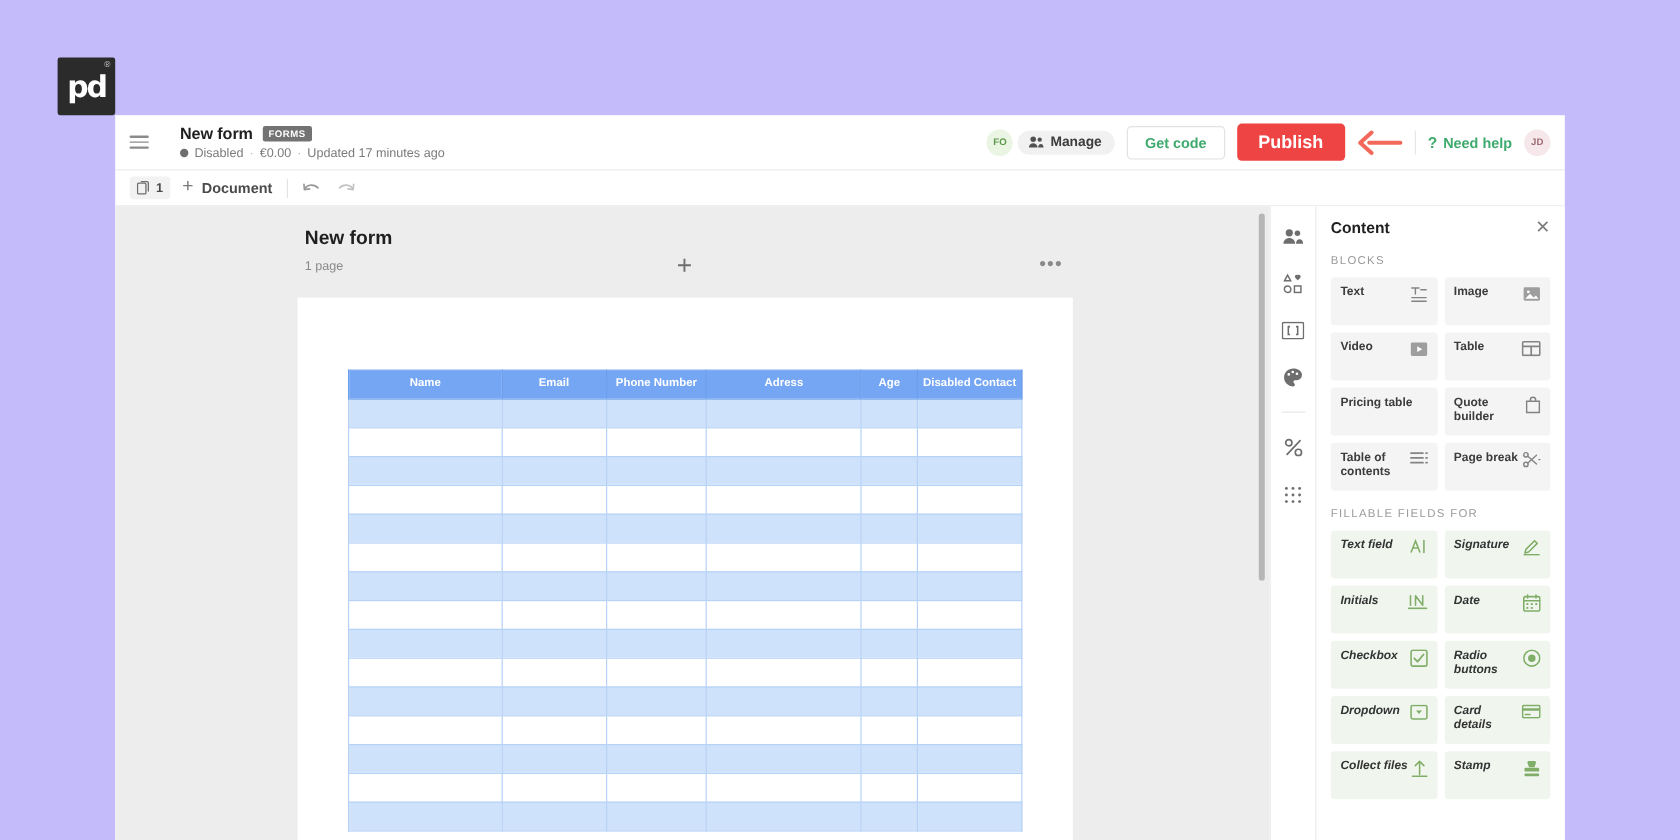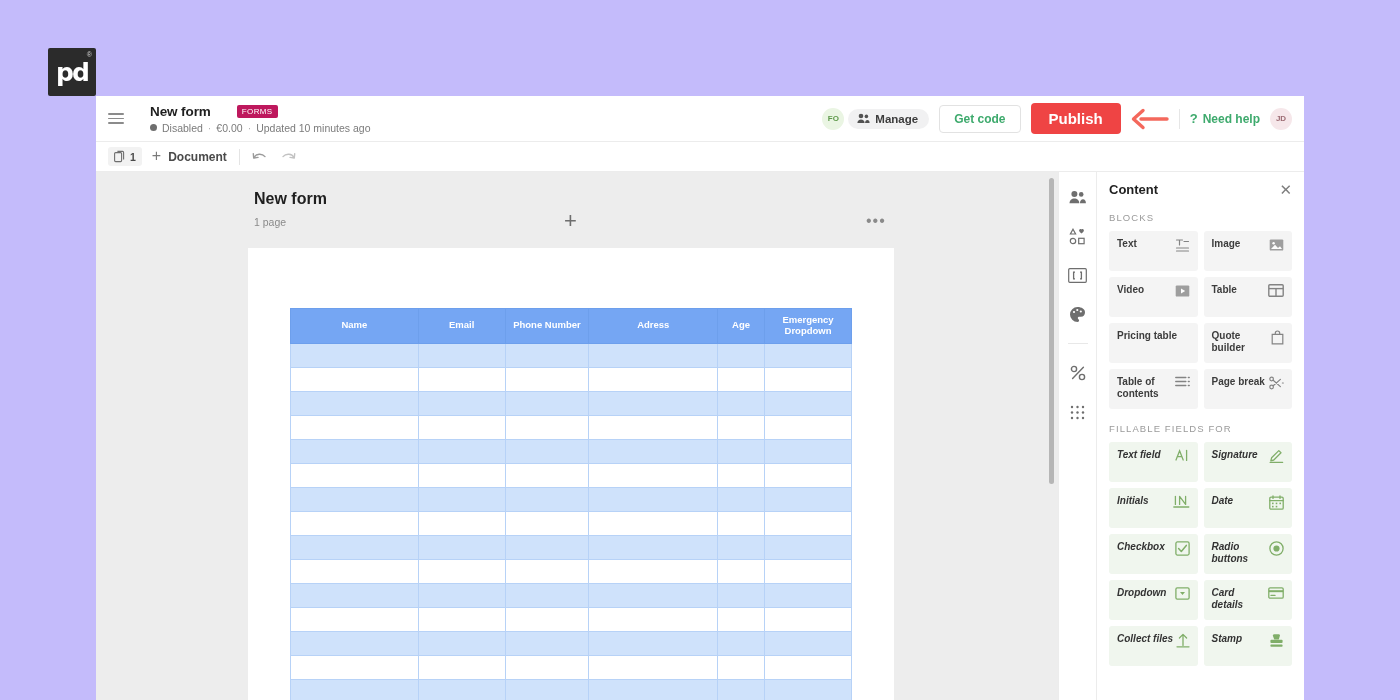--- a/index.html
+++ b/index.html
@@ -43,22 +43,22 @@
   }
   .hamburger {
     width: 38px; margin-left: 12px; display: flex;
     flex-direction: column; gap: 3px; cursor: pointer;
   }
   .hamburger span { display: block; width: 16px; height: 1.6px; background: #8b8b8b; border-radius: 1px; }
   .doc-meta { margin-left: 4px; }
   .doc-title-row { display: flex; align-items: center; gap: 8px; }
   .doc-title { font-size: 13.5px; font-weight: 700; color: #1f1f1f; letter-spacing: -0.1px; }
   .badge-forms {
-    background: #be185d; color: #fff; font-size: 8px; font-weight: 400;
-    padding: 2px 5px; border-radius: 2px; letter-spacing: 0.4px; margin-left: 18px;
+    background: #737373; color: #fff; font-size: 8px; font-weight: 700;
+    padding: 2px 5px; border-radius: 2px; letter-spacing: 0.4px;
   }
   .doc-sub { display: flex; align-items: center; gap: 5px; font-size: 10.5px; color: #7b7b7b; margin-top: 3px; }
   .status-dot { width: 7px; height: 7px; border-radius: 50%; background: #6e6e6e; display: inline-block; }
   .sep-dot { color: #b3b3b3; }
 
   .topbar-right { margin-left: auto; display: flex; align-items: center; gap: 10px; padding-right: 12px; }
   .manage-pill { display: flex; align-items: center; gap: 4px; }
   .avatar-fo {
     width: 22px; height: 22px; border-radius: 50%; background: #eaf5e3;
     color: #5f9a4c; font-size: 8px; font-weight: 700;
@@ -207,21 +207,21 @@
         <div class="doc-title-row">
           <span class="doc-title">New form</span>
           <span class="badge-forms">FORMS</span>
         </div>
         <div class="doc-sub">
           <span class="status-dot"></span>
           <span>Disabled</span>
           <span class="sep-dot">·</span>
           <span>€0.00</span>
           <span class="sep-dot">·</span>
-          <span>Updated 10 minutes ago</span>
+          <span>Updated 17 minutes ago</span>
         </div>
       </div>
 
       <div class="topbar-right">
         <div class="manage-pill">
           <div class="avatar-fo">FO</div>
           <div class="manage-btn">
             <svg class="tile-icon" width="13" height="11" viewBox="0 0 13 11">
               <circle cx="4" cy="3" r="2.3" fill="#4a4a4a"></circle>
               <circle cx="9.4" cy="3.4" r="1.8" fill="#4a4a4a"></circle>
@@ -294,21 +294,21 @@
 
         <div class="page-sheet">
           <table class="doc-table">
             <thead>
               <tr>
                 <th style="width:128px">Name</th>
                 <th style="width:87px">Email</th>
                 <th style="width:84px">Phone Number</th>
                 <th style="width:129px">Adress</th>
                 <th style="width:47px">Age</th>
-                <th style="width:87px">Emergency Dropdown</th>
+                <th style="width:87px">Disabled Contact</th>
               </tr>
             </thead>
             <tbody id="table-body">
                 <tr class="odd">
                   <td style="width: 128px;"></td>
                   <td style="width: 87px;"></td>
                   <td style="width: 84px;"></td>
                   <td style="width: 129px;"></td>
                   <td style="width: 47px;"></td>
                   <td style="width: 87px;"></td>

